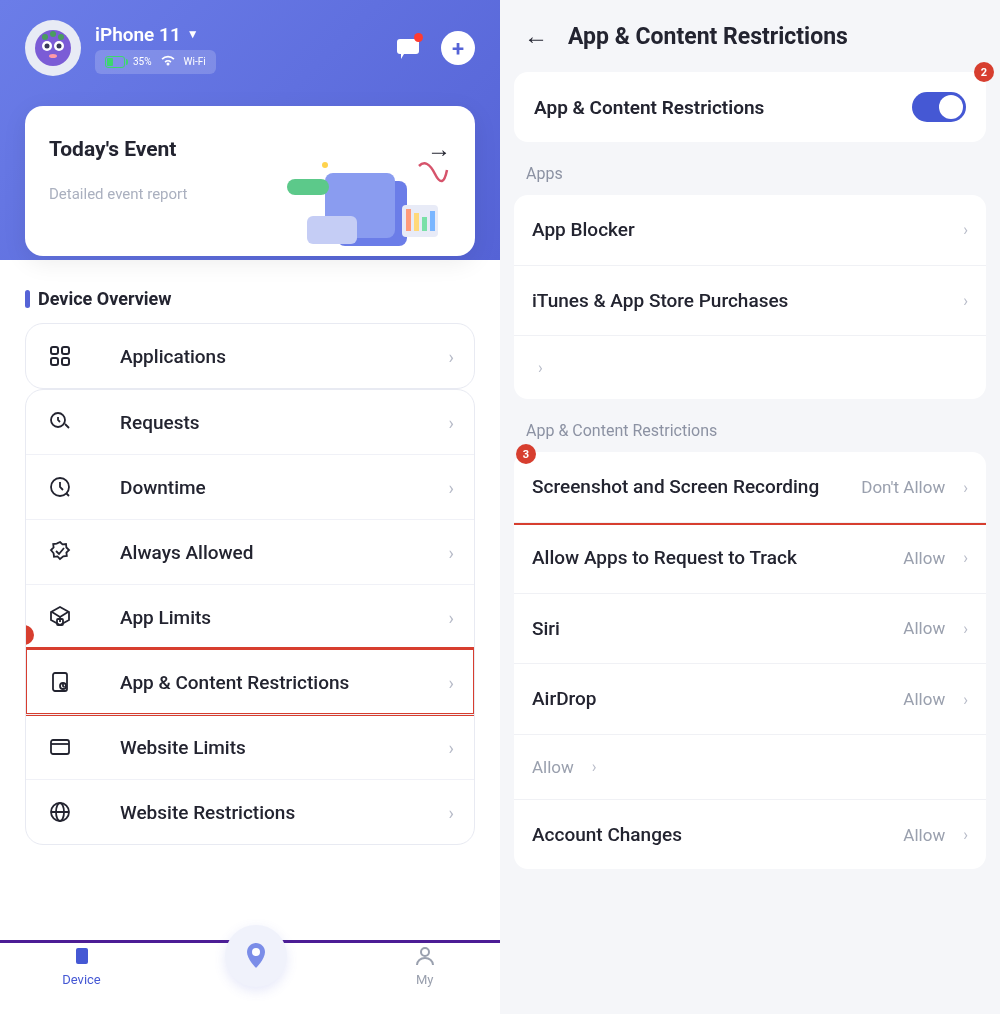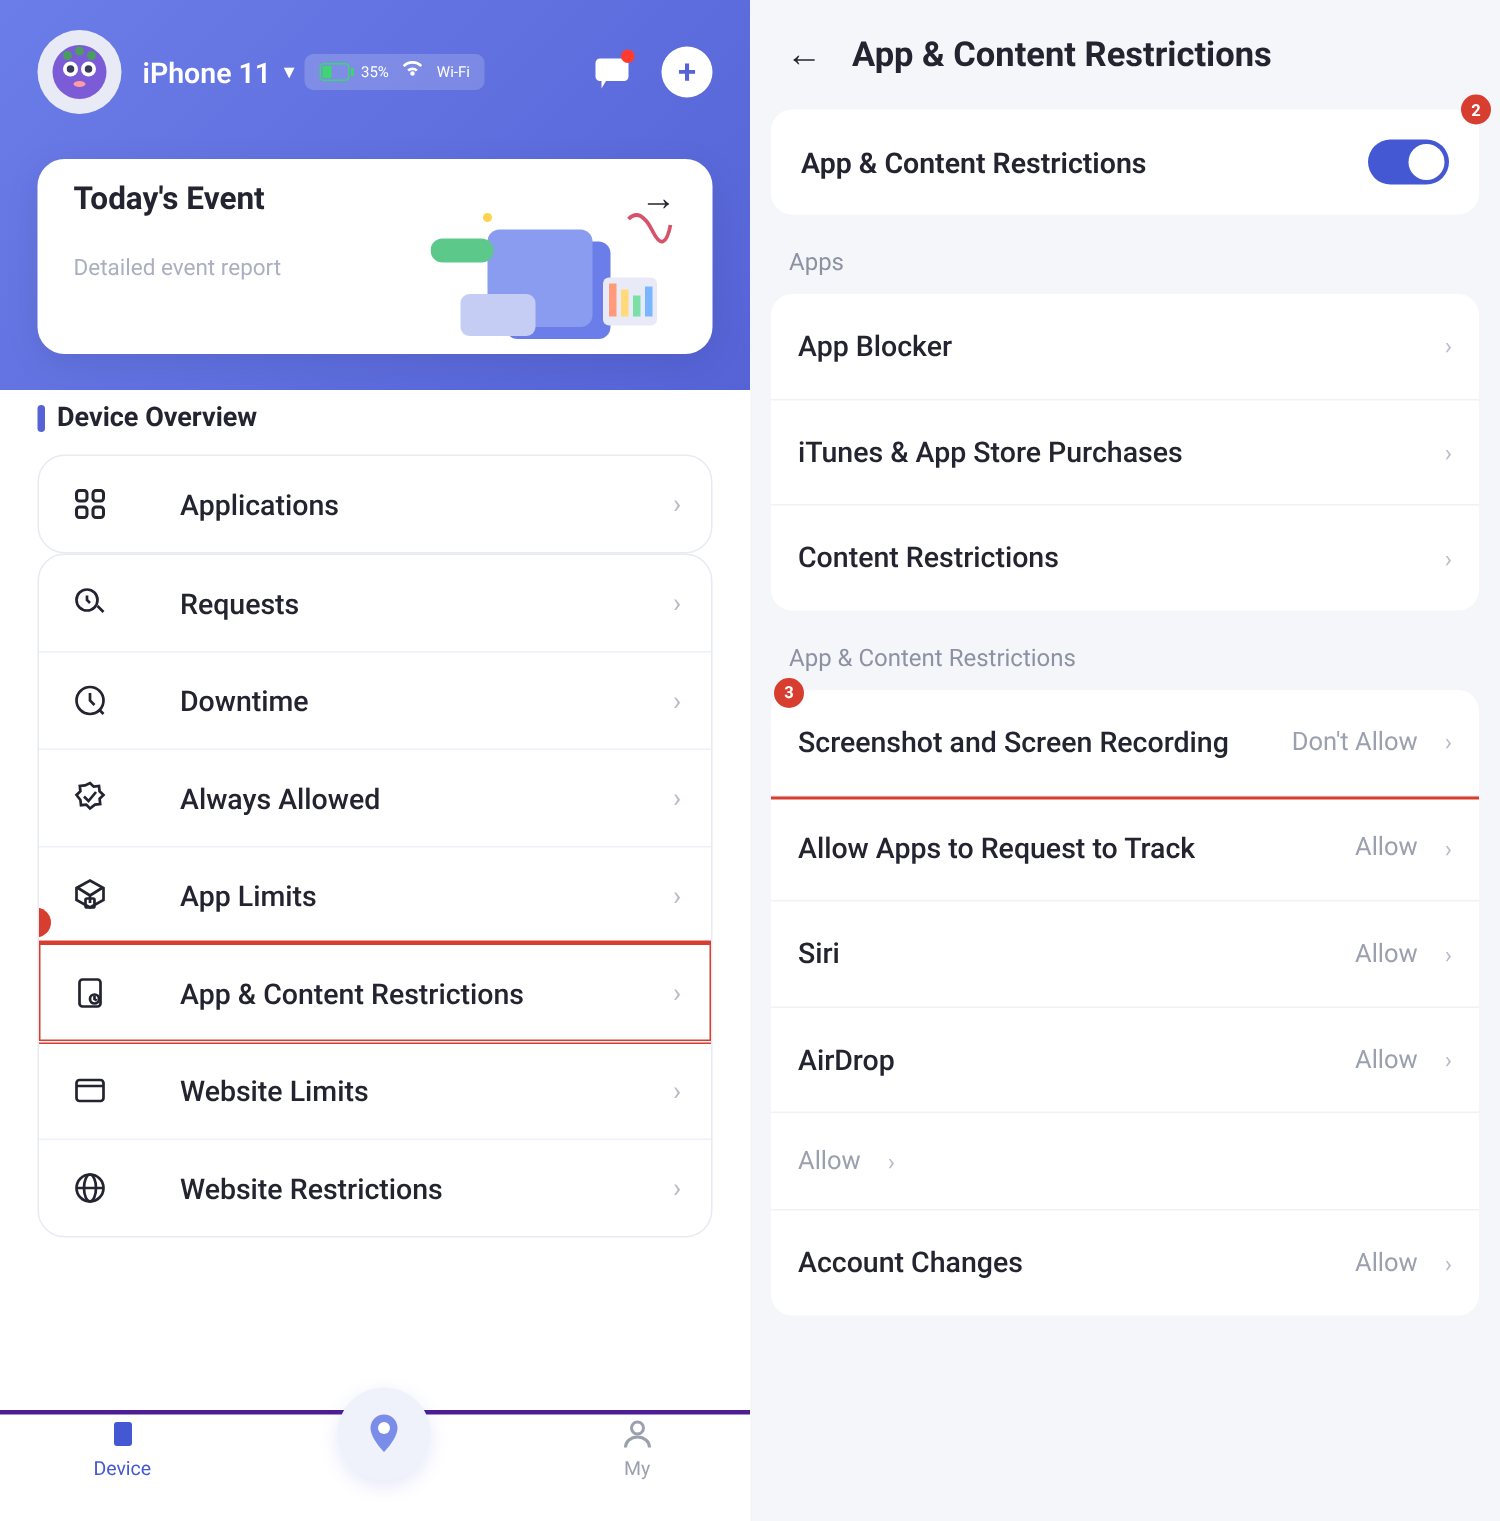--- a/index.html
+++ b/index.html
@@ -4,35 +4,35 @@
   <style>
     * { margin: 0; padding: 0; box-sizing: border-box; font-family: -apple-system, BlinkMacSystemFont, "Segoe UI", Roboto, sans-serif; }
     body { display: flex; width: 1000px; height: 1014px; background: #fff; }
     
     
     .left-panel { width: 500px; height: 100%; position: relative; background: #fff; overflow: hidden; }
     .header-bg { position: absolute; top: 0; left: 0; right: 0; height: 260px; background: linear-gradient(135deg, #6b7de8 0%, #5563d6 100%); z-index: 0; }
     .header-content { position: relative; z-index: 1; padding: 20px 25px 0; display: flex; align-items: center; justify-content: space-between; }
     .header-left { display: flex; align-items: center; gap: 14px; }
     .avatar { width: 56px; height: 56px; border-radius: 50%; background: #e8ebf5; display: flex; align-items: center; justify-content: center; font-size: 30px; }
-    .device-info { display: flex; flex-direction: row; gap: 4px; color: #fff; }
+    .device-info { display: flex; flex-direction: column; gap: 4px; color: #fff; }
     .device-name-row { display: flex; align-items: center; gap: 6px; font-size: 19px; font-weight: 600; }
     .dropdown-caret { font-size: 12px; }
     .device-status { display: flex; align-items: center; gap: 8px; background: rgba(255,255,255,0.18); border-radius: 6px; padding: 4px 10px; font-size: 10px; }
     .battery-icon { display: inline-block; width: 20px; height: 12px; border: 1.5px solid #3dd670; border-radius: 3px; position: relative; }
     .battery-icon::after { content: ''; position: absolute; right: -4px; top: 2px; width: 2px; height: 6px; background: #3dd670; border-radius: 0 2px 2px 0; }
     .battery-fill { position: absolute; left: 1px; top: 1px; bottom: 1px; width: 35%; background: #3dd670; border-radius: 1px; }
     .wifi-icon { font-size: 14px; }
     .header-right { display: flex; align-items: center; gap: 16px; }
     .chat-icon-wrap { position: relative; width: 34px; height: 34px; display: flex; align-items: center; justify-content: center; }
     .chat-icon-wrap svg { width: 28px; height: 28px; }
     .red-dot { position: absolute; top: 2px; right: 2px; width: 9px; height: 9px; background: #ff3b30; border-radius: 50%; }
     .plus-btn { width: 34px; height: 34px; border-radius: 50%; background: #fff; display: flex; align-items: center; justify-content: center; color: #5563d6; font-size: 22px; font-weight: 600; }
     
-    .event-card { position: relative; z-index: 1; margin: 30px 25px 0; background: #fff; border-radius: 18px; padding: 12px 24px 10px; box-shadow: 0 6px 24px rgba(0,0,0,0.08); height: 130px; }
+    .event-card { position: relative; z-index: 1; margin: 30px 25px 0; background: #fff; border-radius: 18px; padding: 29px 24px 10px; box-shadow: 0 6px 24px rgba(0,0,0,0.08); height: 150px; }
     .event-card-row1 { display: flex; justify-content: space-between; align-items: center; }
     .event-title { font-size: 21px; font-weight: 700; color: #232430; }
     .event-arrow { font-size: 24px; color: #232430; }
     .event-sub { margin-top: 22px; font-size: 15px; color: #aab0bf; }
     .event-illustration { position: absolute; right: 18px; bottom: 0; width: 170px; height: 95px; }
     
     .section-header { display: flex; align-items: center; gap: 8px; margin: 32px 25px 14px; }
     .section-bar { width: 5px; height: 18px; background: #5563d6; border-radius: 3px; }
     .section-title { font-size: 18px; font-weight: 700; color: #232430; }
     
@@ -290,21 +290,20 @@
   <div class="settings-card">
     <div class="settings-row">
       <span class="settings-label">App Blocker</span>
       <span class="settings-chevron">›</span>
     </div>
     <div class="settings-row">
       <span class="settings-label">iTunes &amp; App Store Purchases</span>
       <span class="settings-chevron">›</span>
     </div>
     <div class="settings-row">
-      <span class="settings-label">Content Restrictions</span>
       <span class="settings-chevron">›</span>
     </div>
   </div>
 
   <div class="subsection-label">App &amp; Content Restrictions</div>
   <div style="position:relative;">
     <div class="annotation-badge" style="left:2px; top:-8px;">3</div>
     <div class="settings-card">
       <div class="settings-row highlighted">
         <span class="settings-label">Screenshot and Screen Recording</span>

